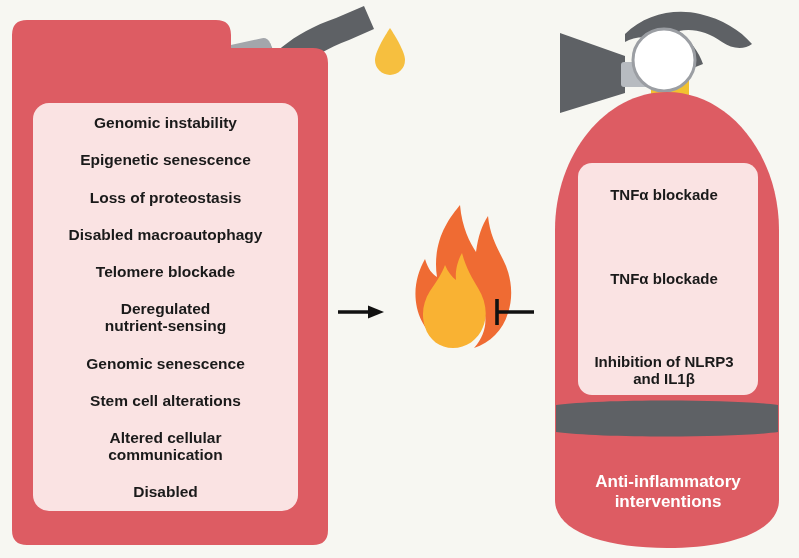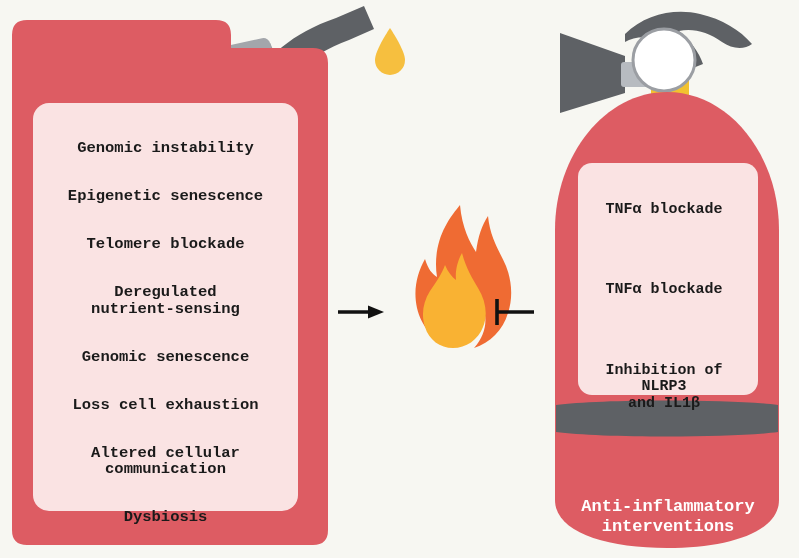--- a/index.html
+++ b/index.html
@@ -23,23 +23,22 @@
     height: 558px;
   }
 
   
   .panel-text {
     position: absolute;
     box-sizing: border-box;
     text-align: center;
     color: #1a1a1a;
     font-weight: bold;
-    font-family: Liberation Mono, monospace;
+    font-family: Liberation Sans, sans-serif;
     pointer-events: none;
-    margin-top: 25px;
   }
   #can-list {
     left: 33px;
     top: 103px;
     width: 265px;
     height: 408px;
     padding: 12px 6px 10px 6px;
     display: flex;
     flex-direction: column;
     justify-content: space-between;
@@ -48,21 +47,21 @@
     line-height: 1.08;
   }
   #can-list .item {
     width: 100%;
   }
   #ext-list {
     left: 578px;
     top: 163px;
     width: 172px;
     height: 232px;
-    padding: 14px 4px 8px 4px;
+    padding: 24px 4px 8px 4px;
     display: flex;
     flex-direction: column;
     justify-content: space-between;
     align-items: center;
     font-size: 15px;
     line-height: 1.1;
   }
   #ext-list .item {
     width: 100%;
   }
@@ -169,26 +168,28 @@
       <path d="M556 405 C600 399 734 399 778 405 L778 432
                C734 438 600 438 556 432 Z" fill="#5e6165"></path>
 
       <rect x="578" y="163" width="180" height="232" rx="14" fill="#fae3e3"></rect>
     </g>
   </svg>
 
   <div class="panel-text" id="can-list">
     <div class="item">Genomic instability</div>
     <div class="item">Epigenetic senescence</div>
+    <div class="item">Loss of proteostasis</div>
+    <div class="item">Disabled macroautophagy</div>
     <div class="item">Telomere blockade</div>
     <div class="item">Deregulated<br>nutrient-sensing</div>
     <div class="item">Genomic senescence</div>
-    <div class="item">Loss cell exhaustion</div>
+    <div class="item">Stem cell alterations</div>
     <div class="item">Altered cellular<br>communication</div>
-    <div class="item">Dysbiosis</div>
+    <div class="item">Disabled</div>
   </div>
 
   <div class="panel-text" id="ext-list">
     <div class="item">TNFα blockade</div>
     <div class="item">TNFα blockade</div>
     <div class="item">Inhibition of NLRP3<br>and IL1β</div>
   </div>
 
   <div class="panel-text" id="ext-caption">Anti-inflammatory<br>interventions</div>
 

